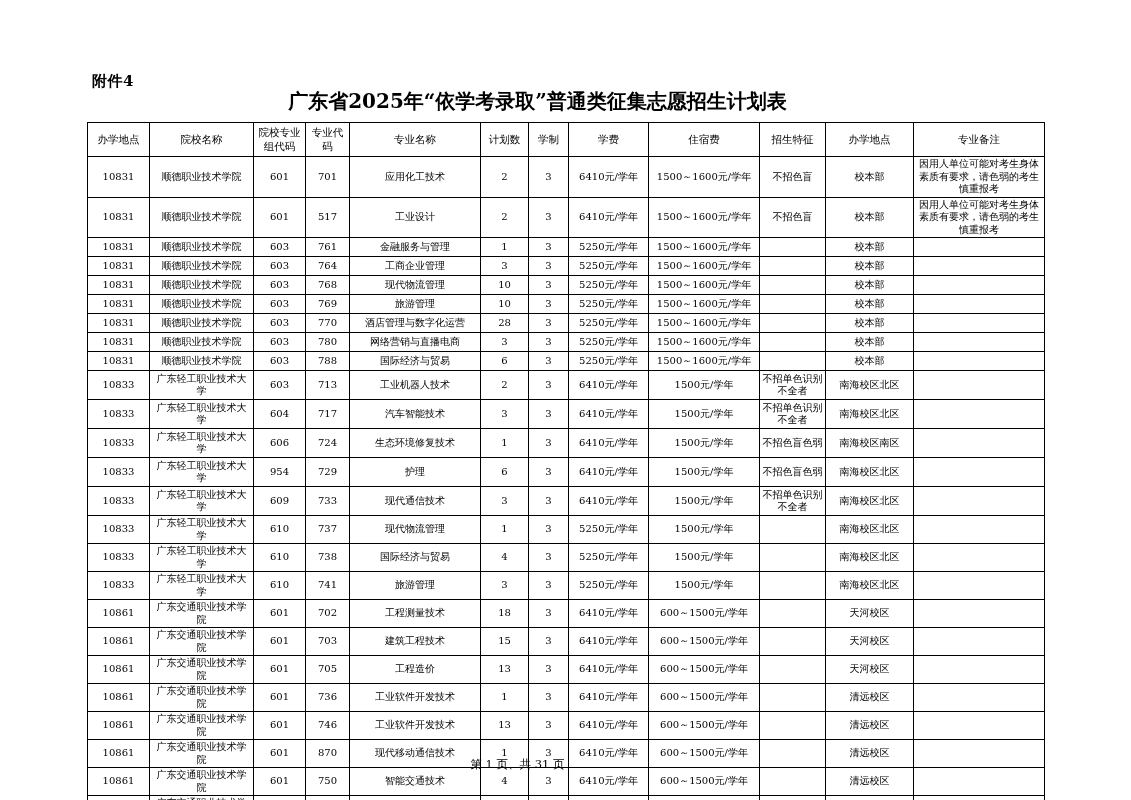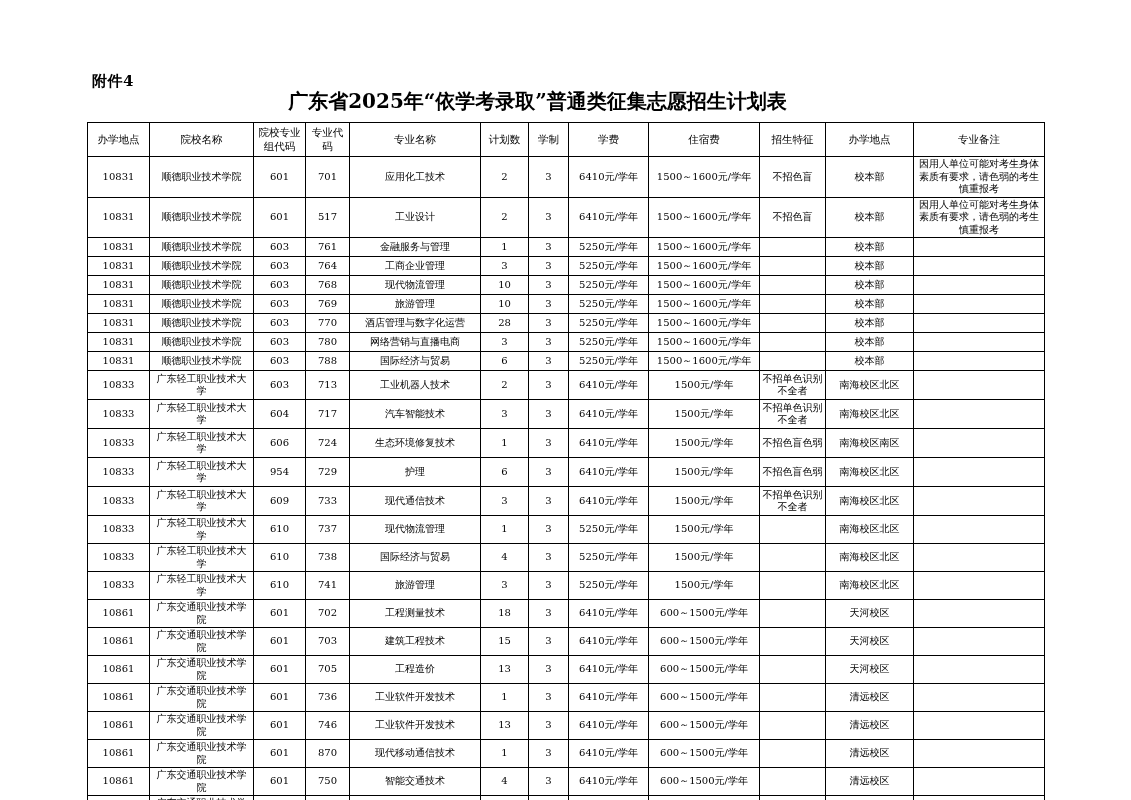--- a/index.html
+++ b/index.html
@@ -498,14 +498,15 @@
           <td>3</td>
           <td>6410元/学年</td>
           <td>600～1500元/学年</td>
           <td class="feat-cell"></td>
           <td>国际校区</td>
           <td class="note-cell"></td>
         </tr>
       </tbody>
   </table>
 
+  <div class="footer">第 1 页、共 31 页</div>
 
 </div>
 
 </body></html>

